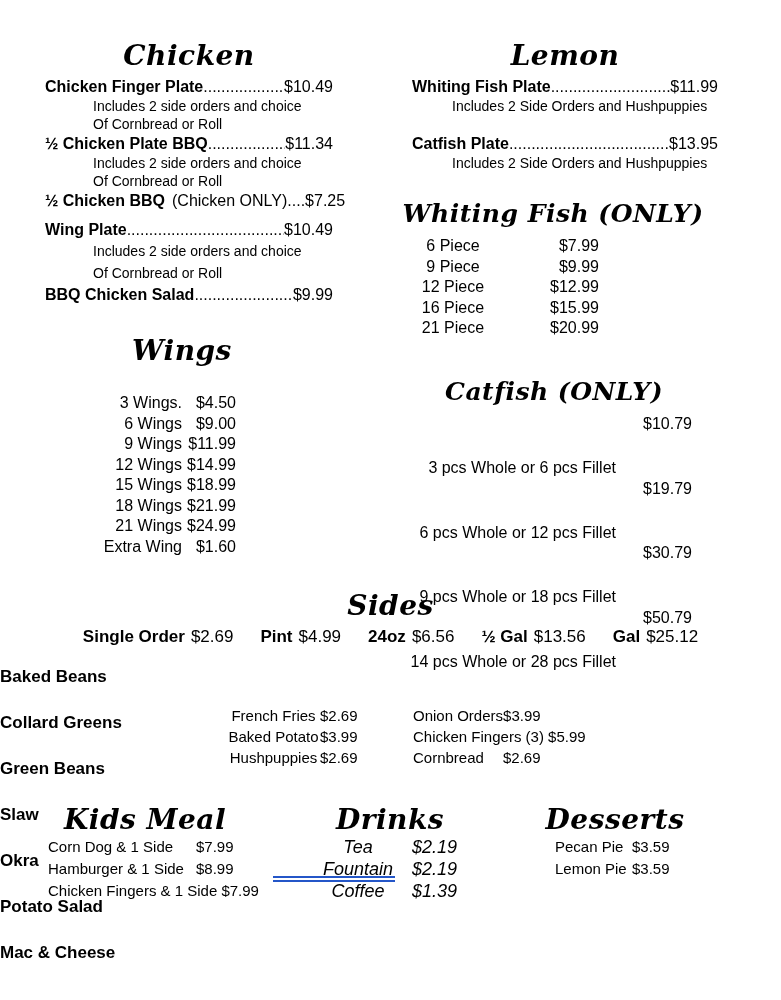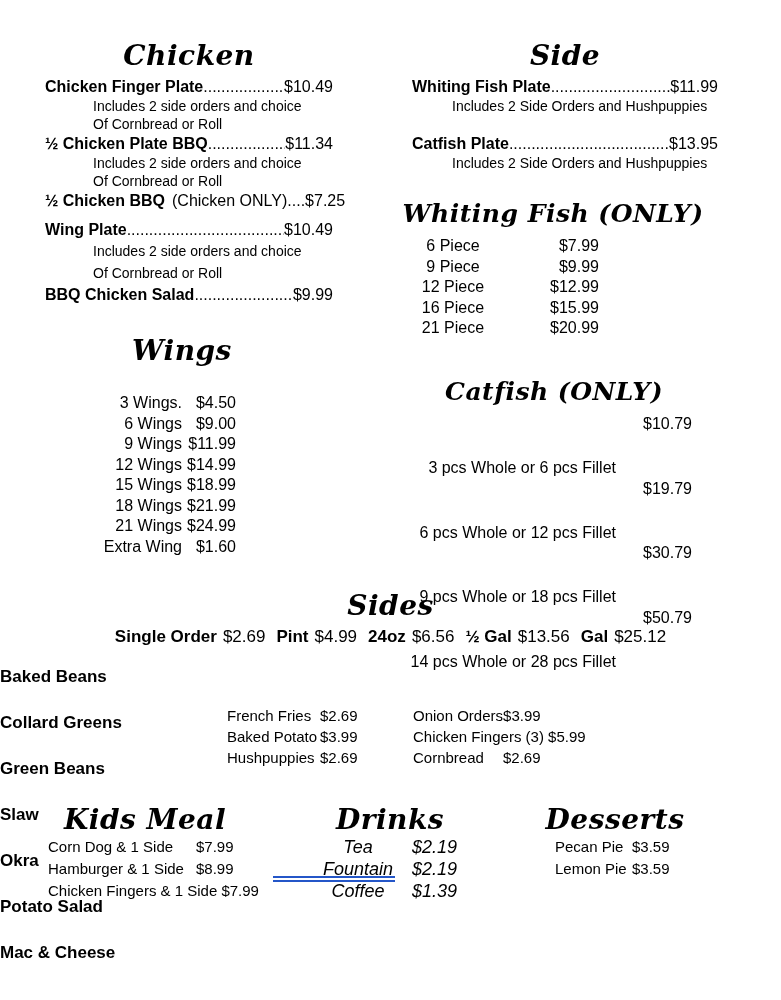--- a/index.html
+++ b/index.html
@@ -48,28 +48,28 @@
   .trow { display:flex; font-size:16px; line-height:20.5px; white-space:nowrap; }
   .wf-qty { width:120px; text-align:center; }
   .wf-pr  { width:86px;  text-align:right; }
   .w-qty  { width:120px; text-align:right; }
   .w-pr   { width:54px;  text-align:right; }
   .cf-row { line-height:20.7px; }
   .cf-qty { width:212px; text-align:right;margin-top:44px; }
   .cf-pr  { width:76px;  text-align:right; }
 
   
-  .sizes { display:flex; justify-content:center; gap:11px; font-size:17px; line-height:21px; margin-top:4px; white-space:nowrap; }
+  .sizes { display:flex; justify-content:center; gap:27px; font-size:17px; line-height:21px; margin-top:4px; white-space:nowrap; }
   .sz-l { font-weight:700; }
   .sz-p { margin-left:6px; }
   .varieties { display:flex; justify-content:space-between; gap:26px; font-size:17px; font-weight:700; margin-top:20px; white-space:nowrap;flex-direction:column; }
   .xcol { position:absolute; top:115px; font-size:15px; line-height:21px; white-space:nowrap; }
   .xcol-left { left:227px; }
   .xcol-right { left:413px; }
-  .xname { display:inline-block; min-width:93px; }
+  .xname { display:inline-block; min-width:93px;text-align:center; }
   .xname-r { display:inline-block; min-width:90px; }
 
   
   .krow { font-size:15px; line-height:22px; margin-left:3px; white-space:nowrap; }
   .kname { display:inline-block; min-width:148px; }
   .drow { display:flex; font-size:18px; line-height:22px; padding-left:8px; white-space:nowrap;font-style:italic; }
   .dname { width:80px; text-align:center; }
   .dprice { margin-left:14px; }
   .uwrap { position:relative; display:inline-block; }
   .fountain-underline {
@@ -114,21 +114,21 @@
     <div class="desc desc-w">Includes 2 side orders and choice</div>
     <div class="desc desc-w">Of Cornbread or Roll</div>
     <div class="row">
       <span class="nm">BBQ Chicken Salad</span>
       <span class="dots"></span>
       <span class="pr">$9.99</span>
     </div>
   </div>
 
   <div class="sec" id="sec-fish">
-    <div class="title">Side</div>
+    <div class="title">Lemon</div>
     <div class="row">
       <span class="nm">Whiting Fish Plate</span>
       <span class="dots"></span>
       <span class="pr">$11.99</span>
     </div>
     <div class="desc desc-f">Includes 2 Side Orders and Hushpuppies</div>
     <div class="row mt18">
       <span class="nm">Catfish Plate</span>
       <span class="dots"></span>
       <span class="pr">$13.95</span>

